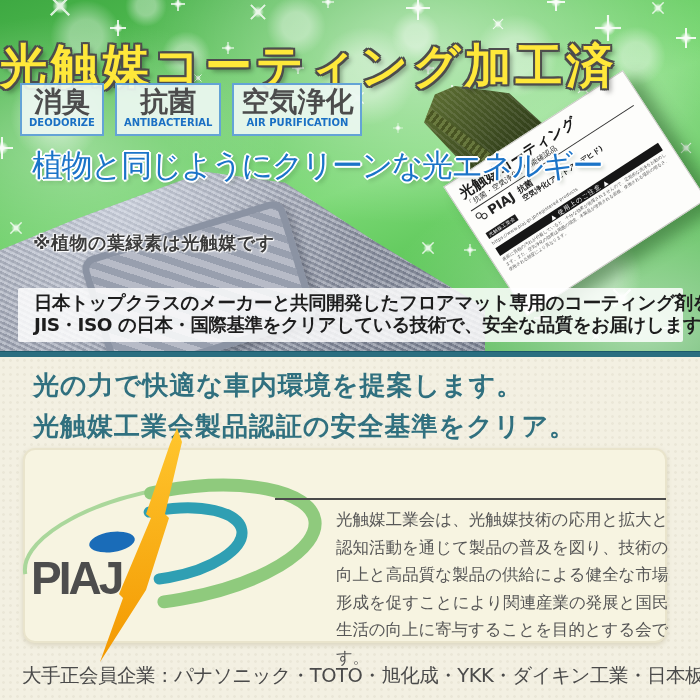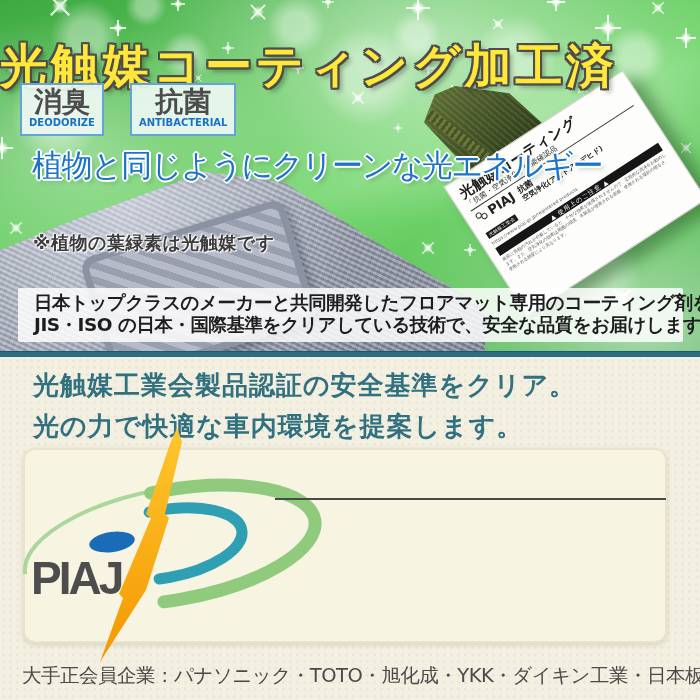--- a/index.html
+++ b/index.html
@@ -25,21 +25,21 @@
   .bokeh{position:absolute;border-radius:50%;pointer-events:none;
     background:radial-gradient(circle, rgba(255,255,255,.38) 0 32%, rgba(255,255,255,0) 70%);}
 
   .main-title{position:absolute;left:0;top:4px;width:553px;text-align:right;z-index:5;
     font-family:"DejaVu Serif","Liberation Serif",serif;font-weight:bold;
     font-size:47px;letter-spacing:4px;color:var(--title-yellow,#ffe83a);white-space:nowrap;
     text-shadow:-2px 0 0 #4d4d4d,2px 0 0 #4d4d4d,0 -2px 0 #4d4d4d,0 2px 0 #4d4d4d,
       -2px -2px 0 #4d4d4d,2px 2px 0 #4d4d4d,-2px 2px 0 #4d4d4d,2px -2px 0 #4d4d4d,
       4px 4px 5px rgba(0,0,0,.35);}
 
-  .badges{position:absolute;left:20px;top:83px;display:flex;gap:26px;z-index:5;align-items:flex-end;}
+  .badges{position:absolute;left:20px;top:83px;display:flex;gap:11px;z-index:5;align-items:flex-end;}
   .badge{background:rgba(236,248,241,.93);border:2px solid #64a3d6;text-align:center;
     height:53px;padding:2px 7px 0 7px;box-sizing:border-box;}
   .badge-jp{font-size:28px;line-height:30px;font-weight:bold;color:#4c4c4c;letter-spacing:0;white-space:nowrap;}
   .badge-en{font-size:10px;line-height:12px;font-weight:bold;color:var(--badge-blue,#1a70c4);
     letter-spacing:0;white-space:nowrap;}
 
   
   .mat-gray{position:absolute;left:-15px;top:168px;width:500px;height:184px;z-index:2;
     clip-path:polygon(0 48%,18% 28%,44% 2%,60% 8%,78% 40%,100% 76%,100% 100%,0 100%);
     background:
@@ -217,56 +217,61 @@
 
     <div class="badges">
       <div class="badge">
         <div class="badge-jp">消臭</div>
         <div class="badge-en">DEODORIZE</div>
       </div>
       <div class="badge">
         <div class="badge-jp">抗菌</div>
         <div class="badge-en">ANTIBACTERIAL</div>
       </div>
+      <div class="badge">
+        <div class="badge-jp">空気浄化</div>
+        <div class="badge-en">AIR PURIFICATION</div>
+      </div>
     </div>
 
     <div class="headline">
       <div>植物と同じようにクリーンな光エネルギー</div>
     </div>
 
     <div class="note">※植物の葉緑素は光触媒です</div>
 
     <div class="info-box">
       <div class="info-line">日本トップクラスのメーカーと共同開発したフロアマット専用のコーティング剤を使用。</div>
       <div class="info-line">JIS・ISO の日本・国際基準をクリアしている技術で、安全な品質をお届けします。</div>
     </div>
   </div>
 
   <div class="divider"></div>
 
   <div class="bottom">
     <div class="claim">
+      <div>光の力で快適な車内環境を提案します。</div>
       <div>光触媒工業会製品認証の安全基準をクリア。</div>
-      <div>光の力で快適な車内環境を提案します。</div>
     </div>
 
     <div class="member-box">
       <svg class="piaj-logo" viewBox="0 0 330 245">
         <defs>
           <linearGradient id="boltGrad" x1="0" y1="0" x2="0" y2="1">
             <stop offset="0" stop-color="#ffc62e"></stop>
             <stop offset="1" stop-color="#f39800"></stop>
           </linearGradient>
         </defs>
         <ellipse cx="150" cy="122" rx="150" ry="60" fill="none" stroke="#aad79b" stroke-width="4" stroke-dasharray="0 345 173 173" transform="rotate(-10 150 122)"></ellipse>
         <ellipse cx="149" cy="119" rx="145" ry="55" fill="none" stroke="#8fca7d" stroke-width="13" stroke-linecap="round" stroke-dasharray="366 300" stroke-dashoffset="183" transform="rotate(-10 149 119)"></ellipse>
         <ellipse cx="140" cy="118" rx="80" ry="34" fill="none" stroke="#2f9fb3" stroke-width="11" stroke-linecap="round" stroke-dasharray="206 168" stroke-dashoffset="103" transform="rotate(-10 140 118)"></ellipse>
         <ellipse cx="89" cy="116" rx="23" ry="10" fill="#1a6cb8" transform="rotate(-8 89 116)"></ellipse>
         <text x="8" y="168" font-family="Liberation Sans, DejaVu Sans, sans-serif" font-size="46" font-weight="bold" letter-spacing="-3" fill="#4d4d4d">PIAJ</text>
         <polygon points="154,2 159,16 142,88 146,92 123,164 77,236 100,172 96,168 128,92 123,88 147,18" fill="url(#boltGrad)"></polygon>
       </svg>
 
       <div class="heading-rule"></div>
+      <div class="member-para">光触媒工業会は、光触媒技術の応用と拡大と認知活動を通じて製品の普及を図り、技術の向上と高品質な製品の供給による健全な市場形成を促すことにより関連産業の発展と国民生活の向上に寄与することを目的とする会です。</div>
     </div>
 
     <div class="footer-line">大手正会員企業：パナソニック・TOTO・旭化成・YKK・ダイキン工業・日本板硝子・etc</div>
   </div>
 </div>
 
 </body></html>

